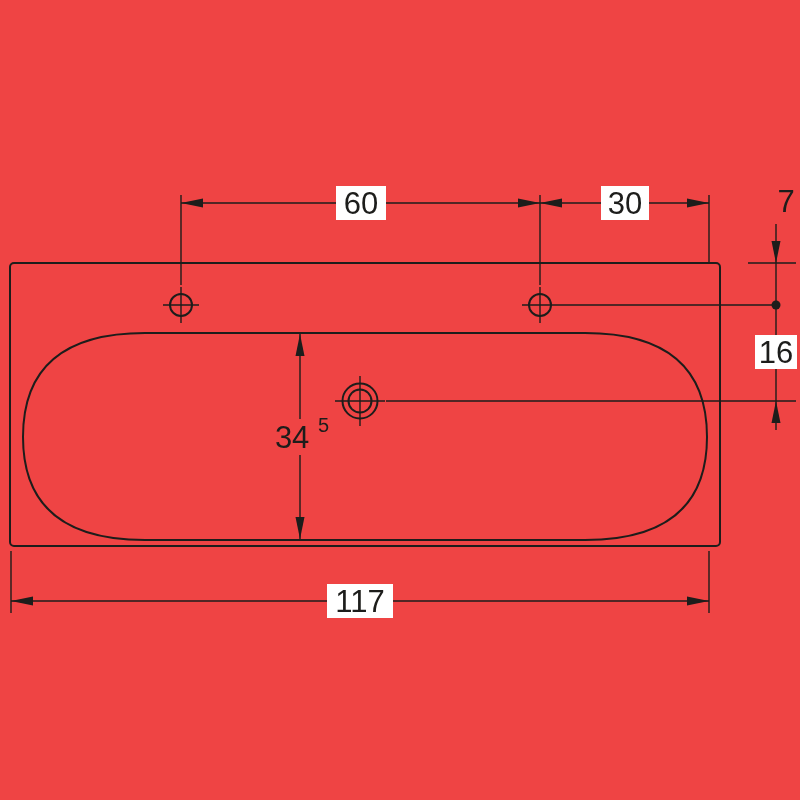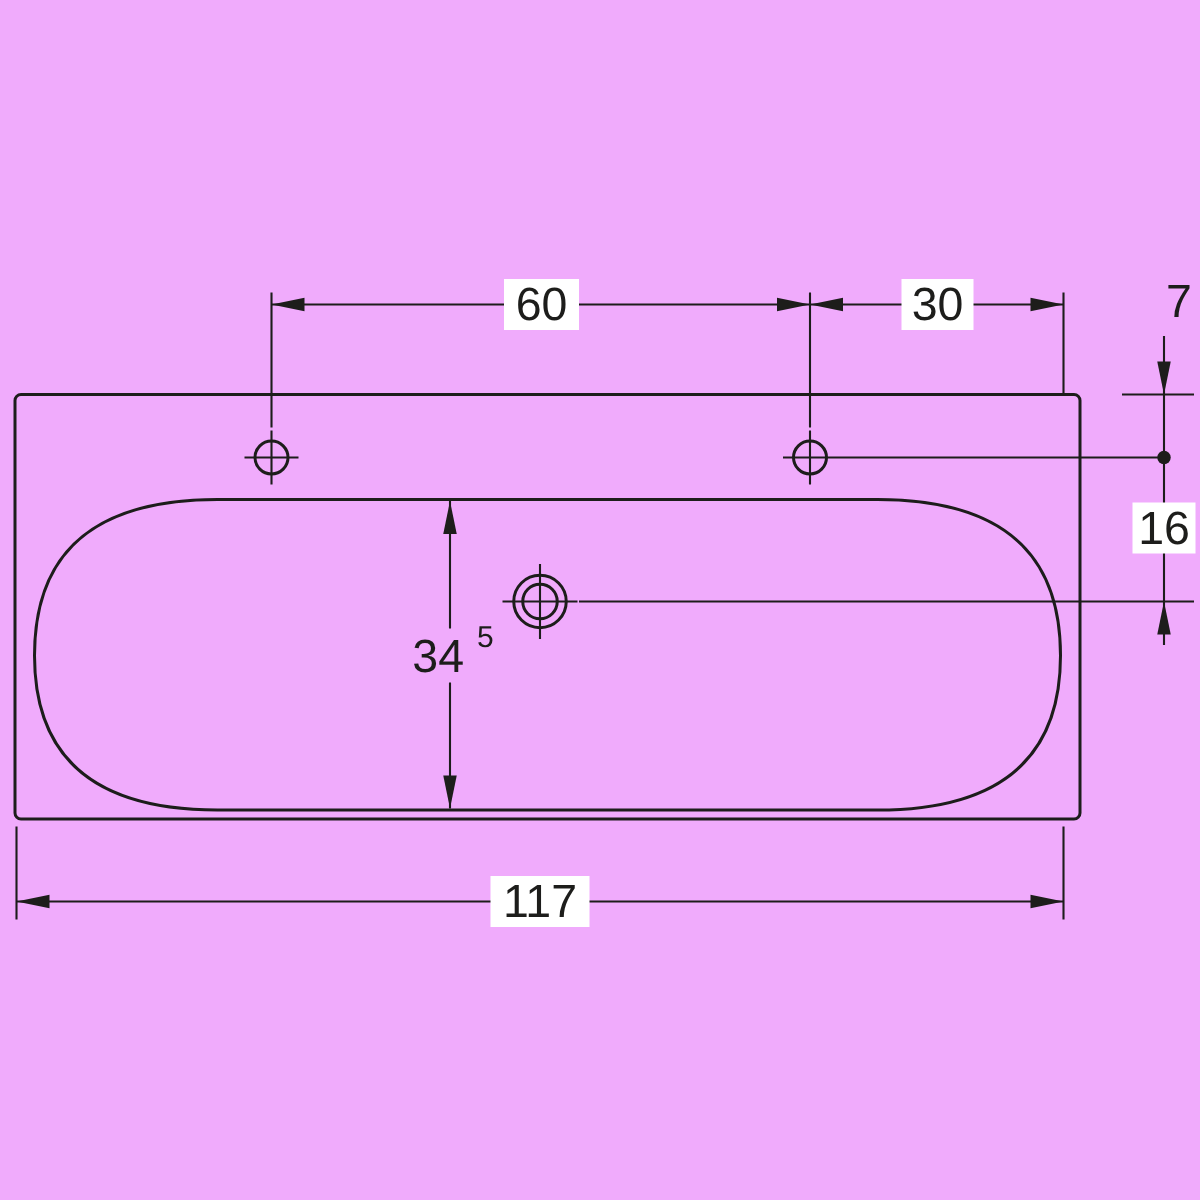--- a/index.html
+++ b/index.html
@@ -6,21 +6,21 @@
     margin: 0;
     padding: 0;
     background: #ffffff;
     width: 800px;
     height: 800px;
     overflow: hidden;
   }
   .page {
     width: 800px;
     height: 800px;
-    background: #f0abfc;
+    background: #ef4444;
     position: relative;
   }
   svg {
     display: block;
   }
   svg text {
     font-family: "Liberation Sans", "DejaVu Sans", sans-serif;
     fill: #1d1d1b;
     stroke: none;
     font-size: 31px;

